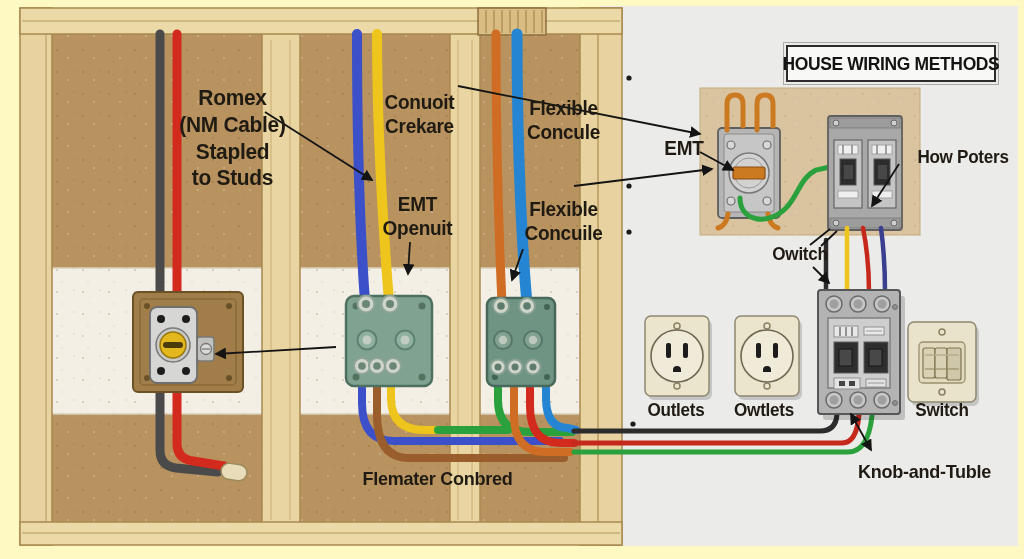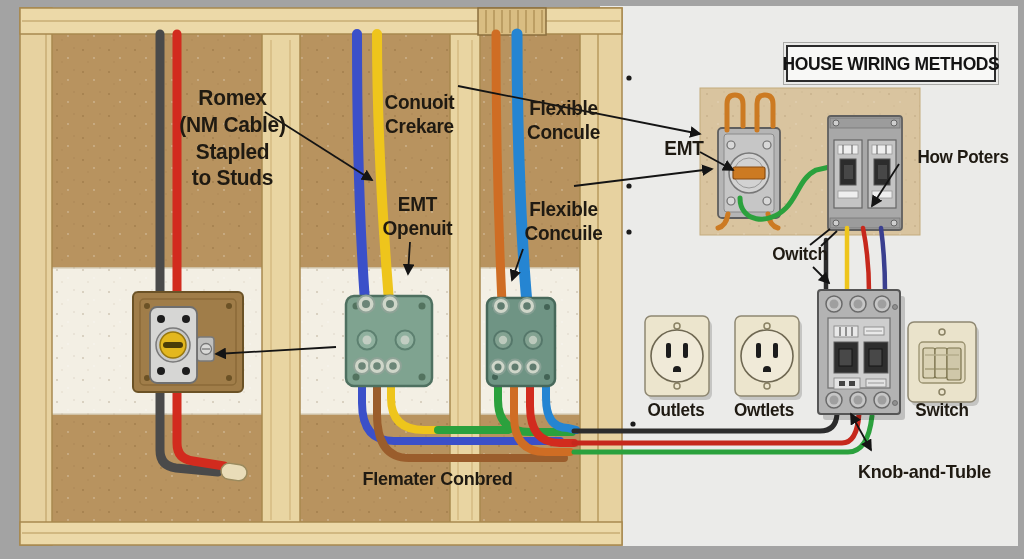--- a/index.html
+++ b/index.html
@@ -1,16 +1,16 @@
 <!DOCTYPE html>
 <html><head>
 <meta charset="utf-8">
 <style>
   html,body{margin:0;padding:0;background:#ffffff;}
-  .stage{position:relative;width:1024px;height:559px;background:#a3a3a3;overflow:hidden;
+  .stage{position:relative;width:1024px;height:559px;background:#fef9c3;overflow:hidden;
          font-family:"Liberation Sans",sans-serif;}
   .stage svg{position:absolute;left:0;top:0;}
   .lbl{position:absolute;font-weight:700;color:#1f1a12;text-align:center;
        white-space:pre-line;line-height:1.22;letter-spacing:-0.3px;
        transform:scaleX(0.95);transform-origin:center top;}
   .lbl.left{text-align:left;transform-origin:left top;}
   .titlebox{position:absolute;left:786px;top:45px;width:206px;height:33px;
        background:#f8f8f6;border:2px solid #2b2b2b;outline:1px solid #a9a9a6;outline-offset:2px;
        display:flex;align-items:center;justify-content:center;
        font-weight:700;font-size:19px;letter-spacing:-0.4px;color:#141414;}

